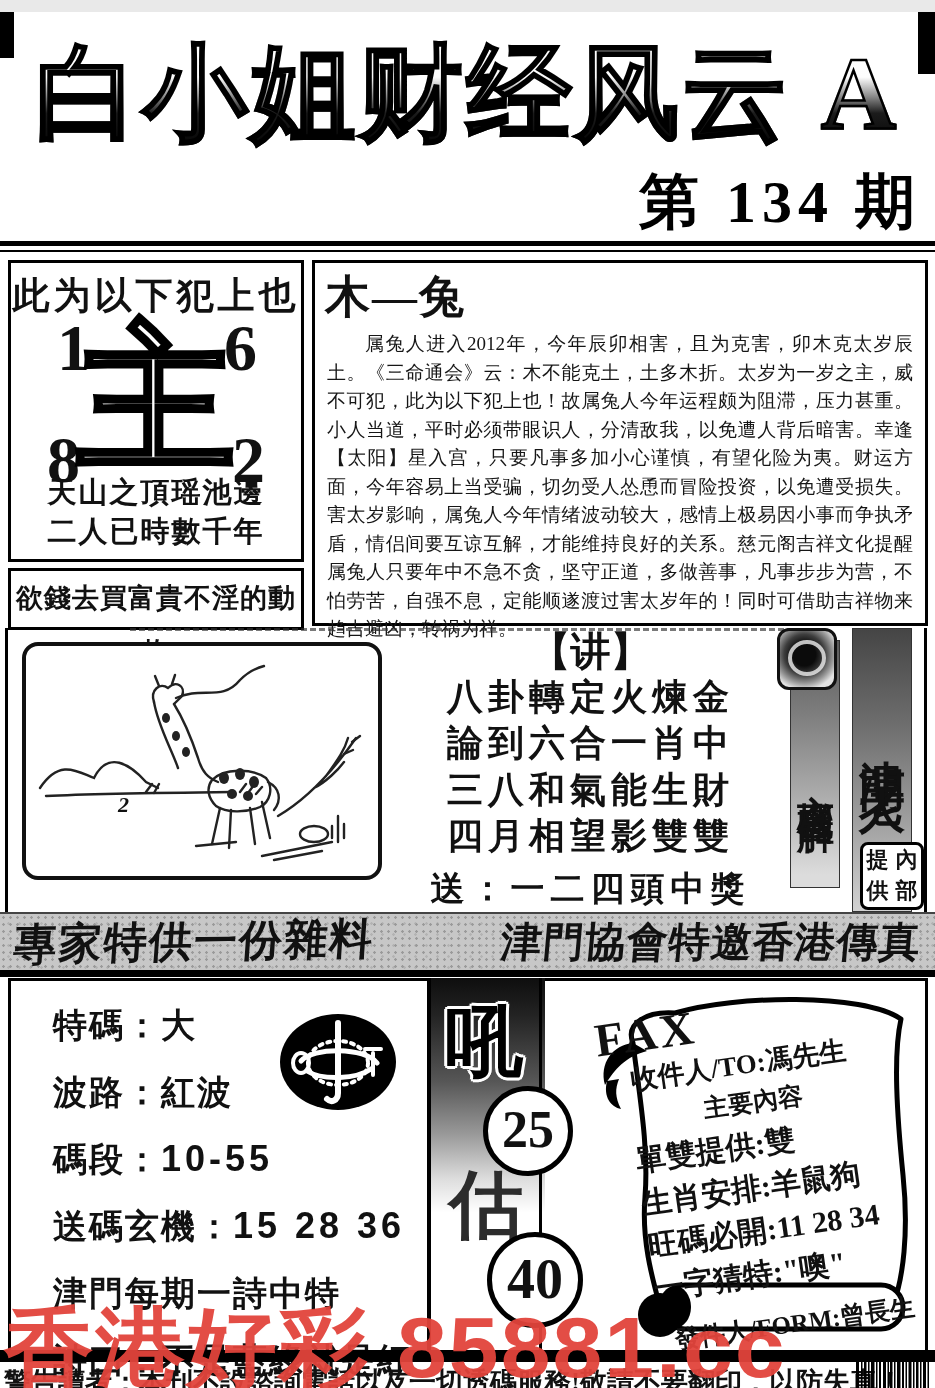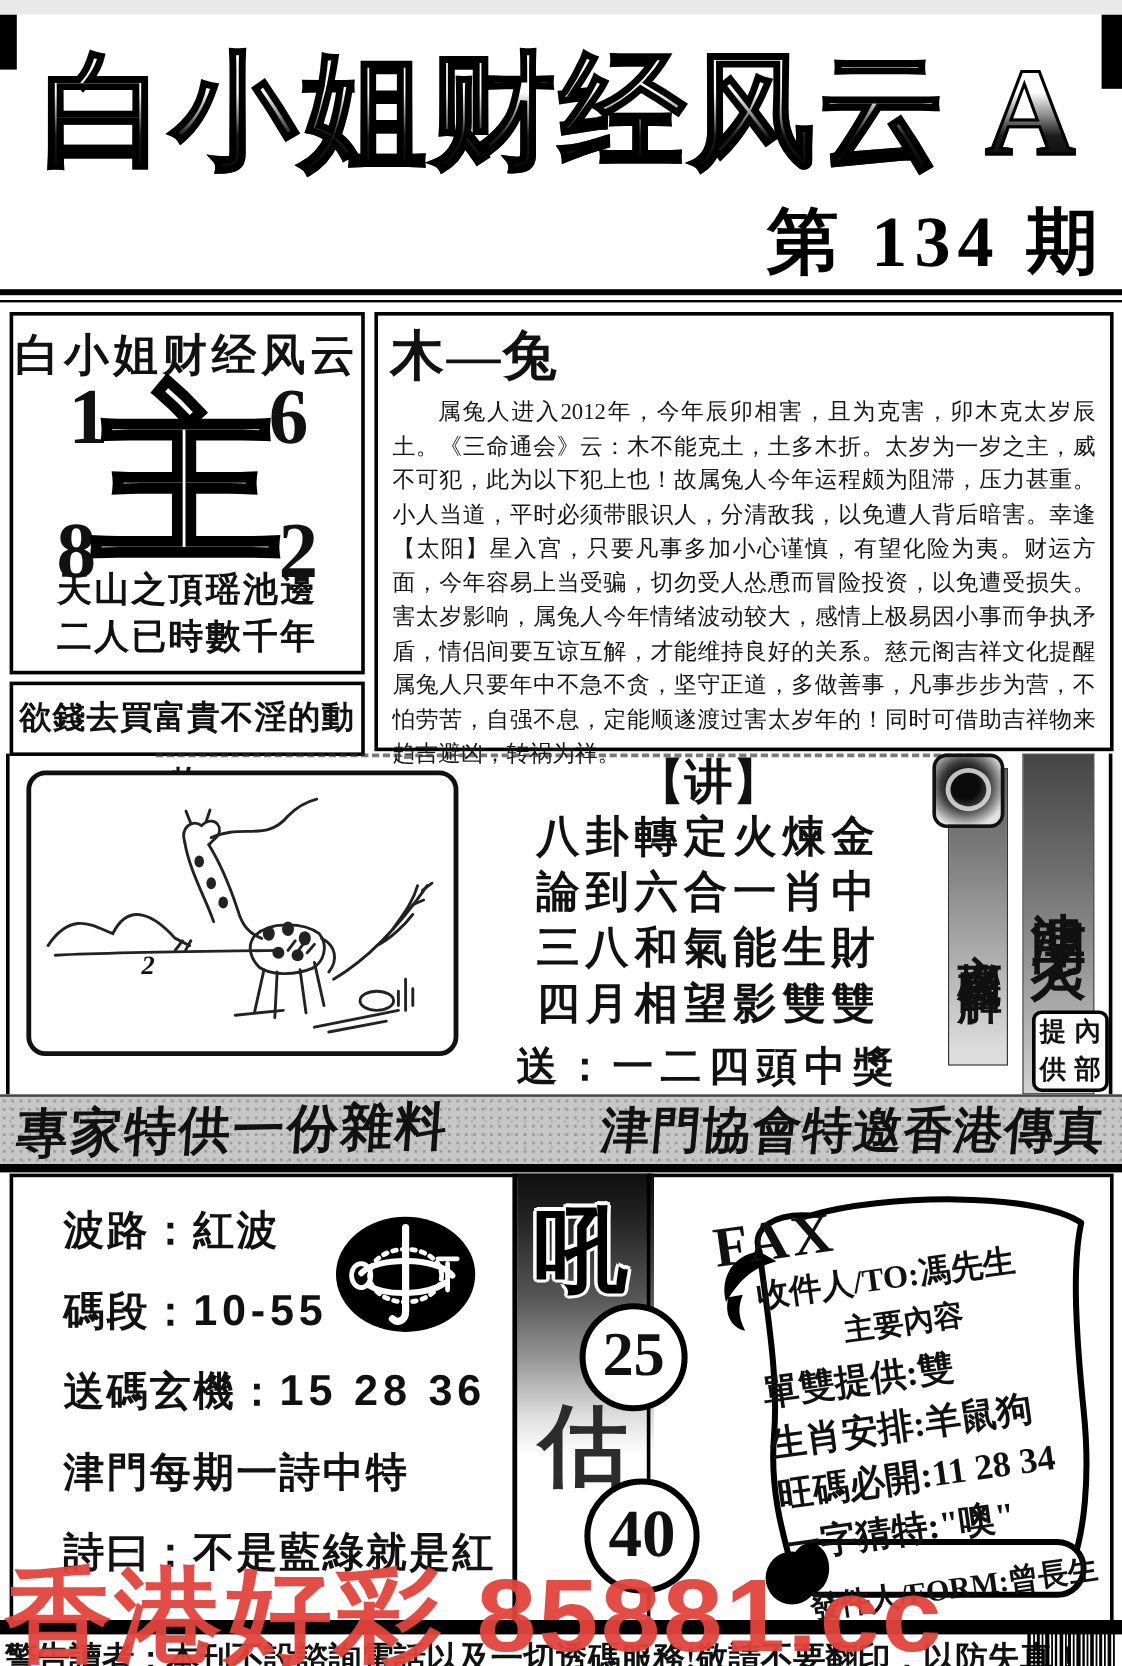--- a/index.html
+++ b/index.html
@@ -114,21 +114,21 @@
 
   <div class="corner-mark" style="left:0;top:0;width:14px;height:46px;"></div>
   <div class="corner-mark" style="left:918px;top:0;width:17px;height:62px;"></div>
 
   <div class="abs masthead">白小姐财经风云 A</div>
   <div class="abs issue">第 134 期</div>
   <div class="abs rule-a"></div>
   <div class="abs rule-b"></div>
 
   <div class="abs boxA">
-    <div class="abs xj-title">白小姐财经风云</div>
+    <div class="abs xj-title">此为以下犯上也</div>
     <div class="abs numgrid">
       <span class="bignum n-tl">1</span>
       <span class="bignum n-tr">6</span>
       <span class="bignum n-bl">8</span>
       <span class="bignum n-br">2</span>
       <span class="abs zhu">主</span>
     </div>
     <div class="abs xj-poem">
       <div>天山之頂瑶池邊</div>
       <div>二人已時數千年</div>
@@ -212,20 +212,21 @@
   </div>
 
   <div class="abs banner">
     <span class="bl">專家特供一份雜料</span>
     <span class="br">津門協會特邀香港傳真</span>
   </div>
   <div class="abs banner-rule"></div>
 
   <div class="abs bbox">
     <div class="tips">
+      <div class="tip-row"><span>特碼：</span><span>大</span></div>
       <div class="tip-row"><span>波路：</span><span>紅波</span></div>
       <div class="tip-row"><span>碼段：</span><span class="tip-num">10-55</span></div>
       <div class="tip-row"><span>送碼玄機：</span><span class="tip-num">15 28 36</span></div>
       <div class="tip-row"><span>津門每期一詩中特</span><span></span></div>
       <div class="tip-row"><span>詩曰：</span><span>不是藍綠就是紅</span></div>
     </div>
 
     <svg class="seal" viewBox="0 0 122 106">
       <ellipse cx="61" cy="53" rx="58" ry="48" fill="#000"></ellipse>
       <g fill="none" stroke="#fff" stroke-linecap="round">

